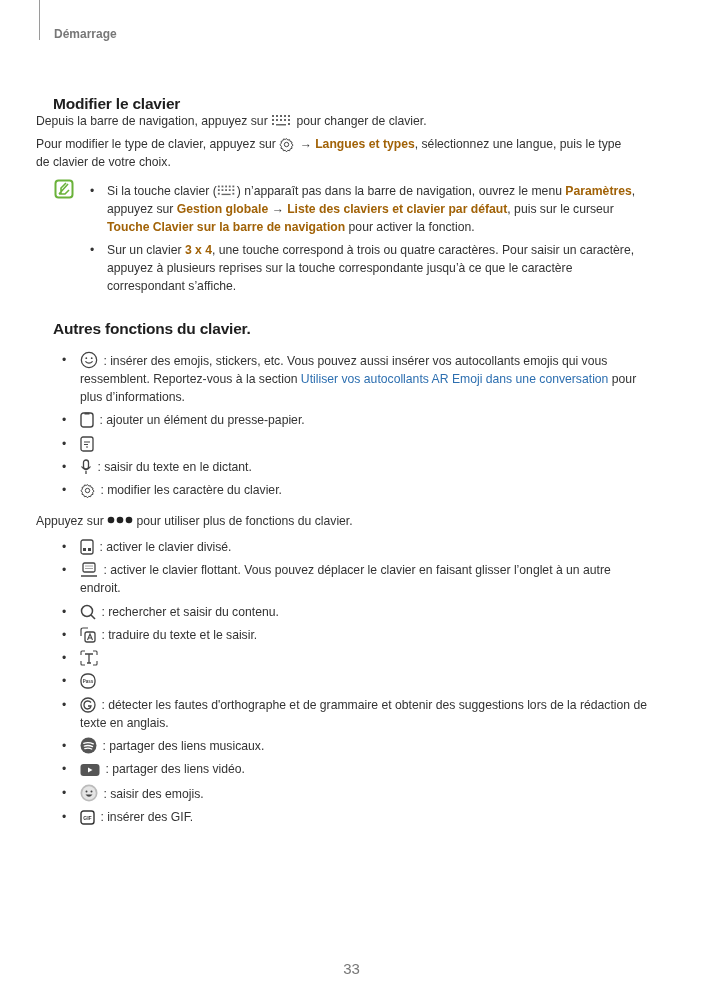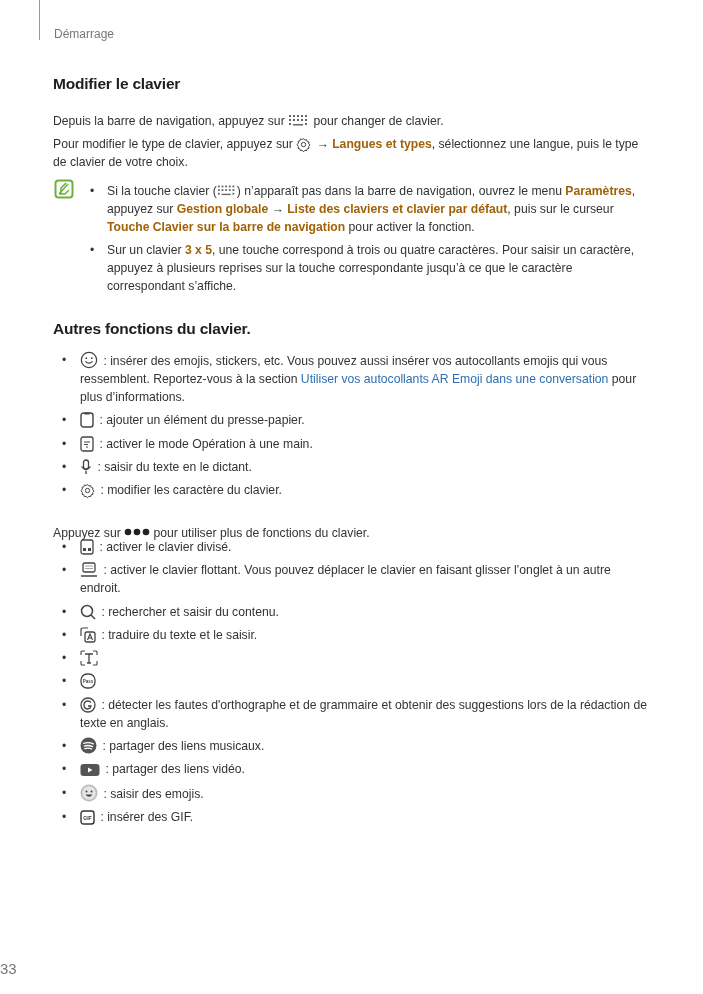--- a/index.html
+++ b/index.html
@@ -1,41 +1,41 @@
 <!DOCTYPE html>
 <html><head>
 <meta charset="utf-8">
 <style>
   * { box-sizing: border-box; margin: 0; padding: 0; }
   html, body { width: 703px; height: 994px; background: #ffffff; }
   body { position: relative; font-family: "Liberation Sans", sans-serif; color: #333333; font-size: 12.2px; line-height: 18px; overflow: hidden; }
   .header-rule { position: absolute; left: 39px; top: 0; width: 1px; height: 40px; background: #9a9a9a; }
-  .header-label { position: absolute; left: 54px; top: 25px; font-size: 12px; color: #777; }
+  .header-label { position: absolute; left: 54px; top: 25px; font-size: 12px; color: #777; font-weight: bold; }
   .h1 { position: absolute; left: 53px; font-weight: bold; color: #1e1e1e; font-size: 15.5px; letter-spacing: -0.2px; }
-  .para { position: absolute; left: 53px; width: 600px; }
+  .para { position: absolute; left: 36px; width: 600px; }
   .b { font-weight: bold; color: #a16207; }
   .link { color: #2d6fb0; }
   .note-icon { position: absolute; left: 54px; top: 179px; width: 20px; height: 20px; }
   .note-list { position: absolute; left: 90px; top: 182px; width: 560px; }
   .note-item { position: relative; padding-left: 17px; margin-bottom: 5px; }
   .note-item::before { content: "•"; position: absolute; left: 0; top: 0; }
   .list { position: absolute; left: 62px; width: 600px; }
   .li { position: relative; padding-left: 18px; margin-bottom: 5.3px; }
   .li .dot { position: absolute; left: 0; top: 0; }
   .ico { display: inline-block; vertical-align: -4px; margin-right: 2px; }
   .kb { display: inline-block; vertical-align: -3px; }
-  .page-num { position: absolute; left: 0; width: 703px; top: 960px; font-size: 15px; color: #777; }
+  .page-num { position: absolute; left: 0; width: 703px; top: 960px; text-align: center; font-size: 15px; color: #777; }
 </style>
 </head>
 <body>
 
 <div class="header-rule"></div>
 <div class="header-label">Démarrage</div>
 
-<div class="h1" style="top:75px;">Modifier le clavier</div>
+<div class="h1" style="top:95px;">Modifier le clavier</div>
 
 <div class="para" style="top:112px;">
   <span>Depuis la barre de navigation, appuyez sur </span><svg class="kb" width="22" height="14" viewBox="0 0 22 14">
       <g fill="#666">
         <rect x="1" y="1" width="2" height="2"></rect>
         <rect x="5" y="1" width="2" height="2"></rect>
         <rect x="9" y="1" width="2" height="2"></rect>
         <rect x="13" y="1" width="2" height="2"></rect>
         <rect x="17" y="1" width="2" height="2"></rect>
         <rect x="1" y="5" width="2" height="2"></rect>
@@ -76,52 +76,52 @@
           <rect x="9" y="5" width="2" height="2"></rect>
           <rect x="13" y="5" width="2" height="2"></rect>
           <rect x="17" y="5" width="2" height="2"></rect>
           <rect x="1" y="9" width="2" height="2"></rect>
           <rect x="5" y="10" width="10" height="1.5"></rect>
           <rect x="17" y="9" width="2" height="2"></rect>
         </g>
       </svg><span>) n’apparaît pas dans la barre de navigation, ouvrez le menu </span><span class="b">Paramètres</span><span>, appuyez sur </span><span class="b">Gestion globale</span><span> → </span><span class="b">Liste des claviers et clavier par défaut</span><span>, puis sur le curseur </span><span class="b">Touche Clavier sur la barre de navigation</span><span> pour activer la fonction.</span>
   </div>
   <div class="note-item">
-    <span>Sur un clavier </span><span class="b">3 x 5</span><span>, une touche correspond à trois ou quatre caractères. Pour saisir un caractère, appuyez à plusieurs reprises sur la touche correspondante jusqu’à ce que le caractère correspondant s’affiche.</span>
+    <span>Sur un clavier </span><span class="b">3 x 4</span><span>, une touche correspond à trois ou quatre caractères. Pour saisir un caractère, appuyez à plusieurs reprises sur la touche correspondante jusqu’à ce que le caractère correspondant s’affiche.</span>
   </div>
 </div>
 
 <div class="h1" style="top:320px;">Autres fonctions du clavier.</div>
 
 <div class="list" style="top:351px; width:590px;">
   <div class="li"><span class="dot">•</span><svg class="ico" width="18" height="18" viewBox="0 0 20 20">
         <circle cx="10" cy="10" r="8.5" fill="none" stroke="#444" stroke-width="1.4"></circle>
         <circle cx="7" cy="8" r="1" fill="#444"></circle>
         <circle cx="13" cy="8" r="1" fill="#444"></circle>
         <path d="M6 11.5 Q10 15.5 14 11.5" fill="none" stroke="#444" stroke-width="1.4"></path>
       </svg><span> : insérer des emojis, stickers, etc. Vous pouvez aussi insérer vos autocollants emojis qui vous ressemblent. Reportez-vous à la section </span><span class="link">Utiliser vos autocollants AR Emoji dans une conversation</span><span> pour plus d’informations.</span></div>
   <div class="li"><span class="dot">•</span><svg class="ico" width="14" height="16" viewBox="0 0 14 16">
         <rect x="1" y="1" width="12" height="14" rx="2.5" fill="none" stroke="#444" stroke-width="1.4"></rect>
         <path d="M4.5 1.5 H9.5" stroke="#444" stroke-width="2"></path>
       </svg><span> : ajouter un élément du presse-papier.</span></div>
   <div class="li"><span class="dot">•</span><svg class="ico" width="14" height="16" viewBox="0 0 14 16">
         <rect x="1" y="1" width="12" height="14" rx="2" fill="none" stroke="#444" stroke-width="1.3"></rect>
         <path d="M4 6 H10 M4 8.5 H8 M6 11 H8" stroke="#444" stroke-width="1.2"></path>
-      </svg><span> : activer le mode Opération à une main.</span></div>
+      </svg></div>
   <div class="li"><span class="dot">•</span><svg class="ico" width="12" height="16" viewBox="0 0 12 16">
         <rect x="3.5" y="1" width="5" height="9" rx="2.5" fill="none" stroke="#444" stroke-width="1.3"></rect>
         <path d="M1.5 7.5 Q6 14 10.5 7.5 M6 12 V15" fill="none" stroke="#444" stroke-width="1.3"></path>
       </svg><span> : saisir du texte en le dictant.</span></div>
   <div class="li"><span class="dot">•</span><svg class="ico" width="15" height="15" viewBox="0 0 24 24">
         <path fill="none" stroke="#444" stroke-width="1.6" d="M12 2.5l2 2.4 3-.6.9 2.9 2.9.9-.6 3 2.4 2-2.4 2 .6 3-2.9.9-.9 2.9-3-.6-2 2.4-2-2.4-3 .6-.9-2.9-2.9-.9.6-3L1.5 12l2.4-2-.6-3 2.9-.9.9-2.9 3 .6z"></path>
         <circle cx="12" cy="12" r="3.5" fill="none" stroke="#444" stroke-width="1.6"></circle>
       </svg><span> : modifier les caractère du clavier.</span></div>
 </div>
 
-<div class="para" style="top:512px;margin-top:12px;">
+<div class="para" style="top:512px;">
   <span>Appuyez sur </span><svg class="kb" width="26" height="10" viewBox="0 0 26 10" style="vertical-align:0px;">
       <circle cx="4" cy="5" r="3.3" fill="#222"></circle>
       <circle cx="13" cy="5" r="3.3" fill="#222"></circle>
       <circle cx="22" cy="5" r="3.3" fill="#222"></circle>
     </svg><span> pour utiliser plus de fonctions du clavier.</span>
 </div>
 
 <div class="list" style="top:538px; width:590px;">
   <div class="li"><span class="dot">•</span><svg class="ico" width="14" height="16" viewBox="0 0 14 16">
         <rect x="1" y="1" width="12" height="14" rx="2" fill="none" stroke="#444" stroke-width="1.3"></rect>

